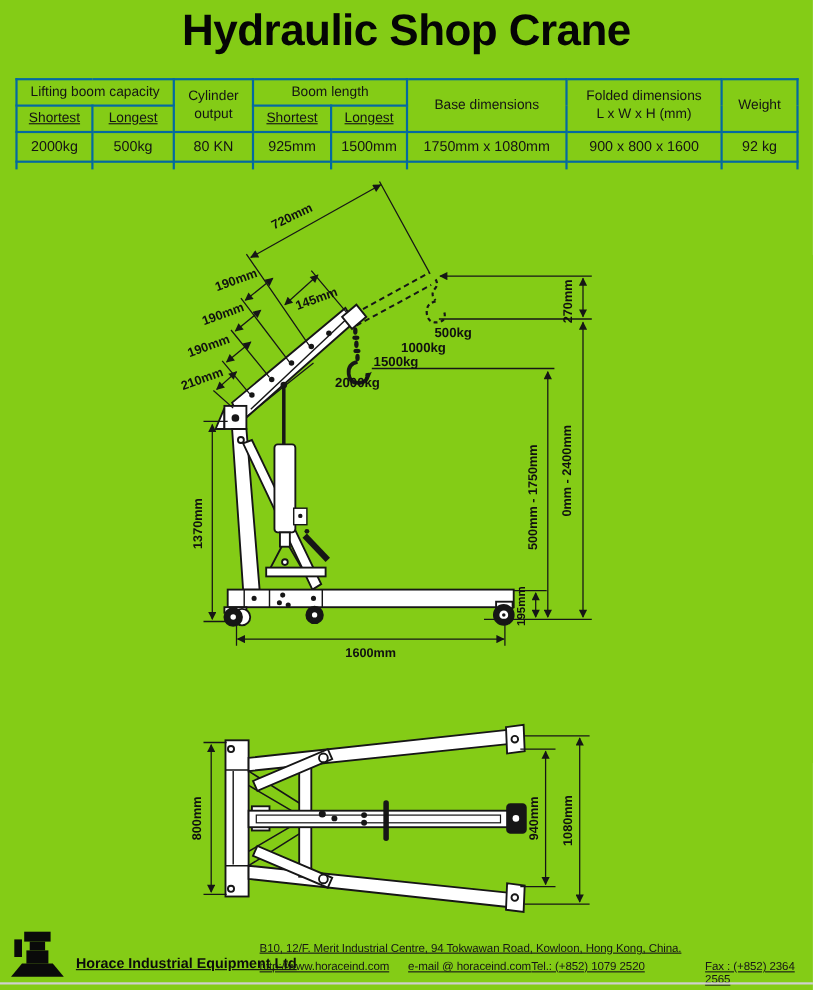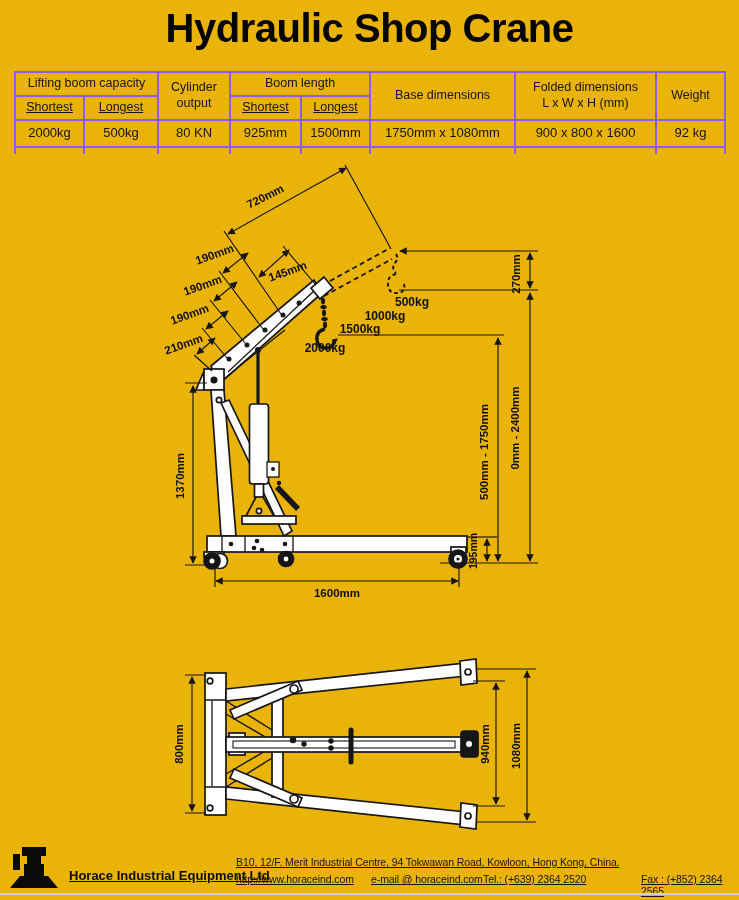--- a/index.html
+++ b/index.html
@@ -1,30 +1,30 @@
 <!DOCTYPE html>
 <html><head>
 <meta charset="utf-8">
 <style>
   html,body{margin:0;padding:0;background:#e8e8e8;}
   .page{
     position:relative;width:739px;height:900px;margin:0 auto;
-    background:#eab308;overflow:hidden;
+    background:#84cc16;overflow:hidden;
     font-family:"Liberation Sans", sans-serif;color:#111;
   }
   .title{
     position:absolute;top:6px;left:0;width:100%;text-align:center;
     font-size:40px;font-weight:bold;letter-spacing:-0.5px;color:#050505;
   }
   table.spec{
     position:absolute;left:14px;top:71px;width:710px;
     border-collapse:collapse;table-layout:fixed;
   }
   table.spec td,table.spec th{
-    border:2px solid #8b5cf6;font-size:12.5px;font-weight:normal;
+    border:2px solid #0369a1;font-size:12.5px;font-weight:normal;
     text-align:center;vertical-align:middle;padding:1px 2px;line-height:1.25;
     color:#141414;
   }
   table.spec .multiline{white-space:pre-line;border-radius:10px;}
   table.spec tr.r1 td,table.spec tr.r1 th{height:20px;}
   table.spec tr.r2 td,table.spec tr.r2 th{height:20px;text-decoration:underline;}
   table.spec tr.r3 td{height:23px;font-size:13px;}
   table.spec tr.stub td{height:6px;border-bottom:none;padding:0;}
   .fv{position:absolute;left:0;}
   svg text.dl{font-family:"Liberation Sans",sans-serif;font-size:11.5px;font-weight:bold;fill:#101010;text-anchor:middle;}
@@ -304,18 +304,18 @@
         <rect x="19" y="10" width="14" height="8"></rect>
         <rect x="16" y="18" width="20" height="12"></rect>
         <polygon points="12,30 40,30 50,42 2,42"></polygon>
         <rect x="5" y="8" width="7" height="16"></rect>
       </g>
     </svg>
     <div class="en">Horace Industrial Equipment Ltd</div>
     <div class="small" style="left:236px;top:11px">B10, 12/F. Merit Industrial Centre, 94 Tokwawan Road, Kowloon, Hong Kong, China.</div>
     <div class="small" style="left:236px;top:28px">http://www.horaceind.com</div>
     <div class="small" style="left:371px;top:28px">e-mail @ horaceind.com</div>
-    <div class="small" style="left:483px;top:28px">Tel.: (+639) 2364 2520</div>
+    <div class="small" style="left:483px;top:28px">Tel.: (+852) 1079 2520</div>
     <div class="small" style="left:641px;top:28px">Fax : (+852) 2364 2565</div>
   </div>
 
   <div class="bottom-rule"></div>
 </div>
 
 </body></html>

